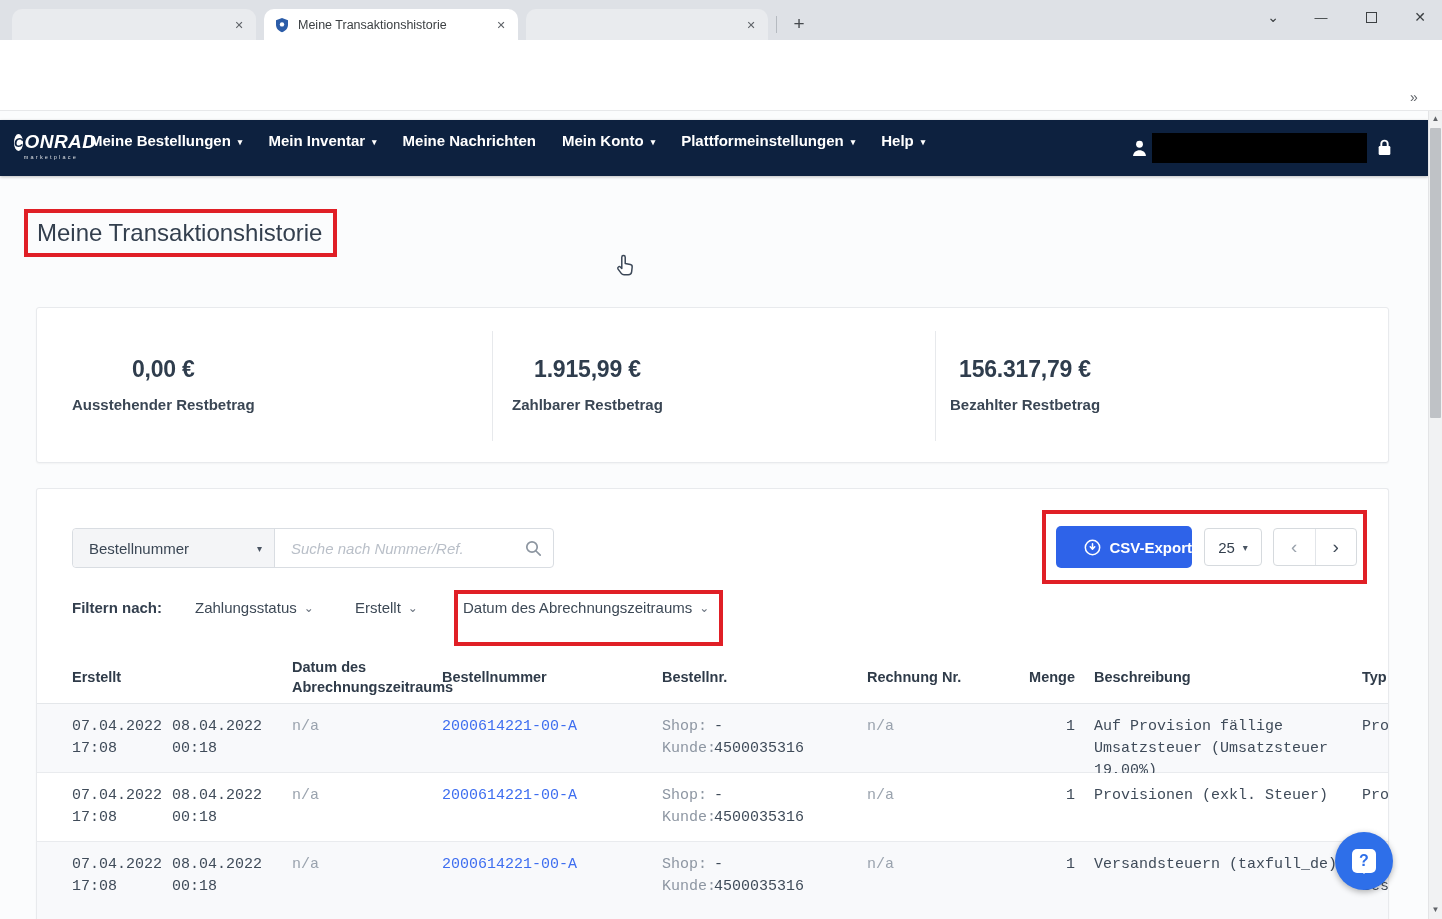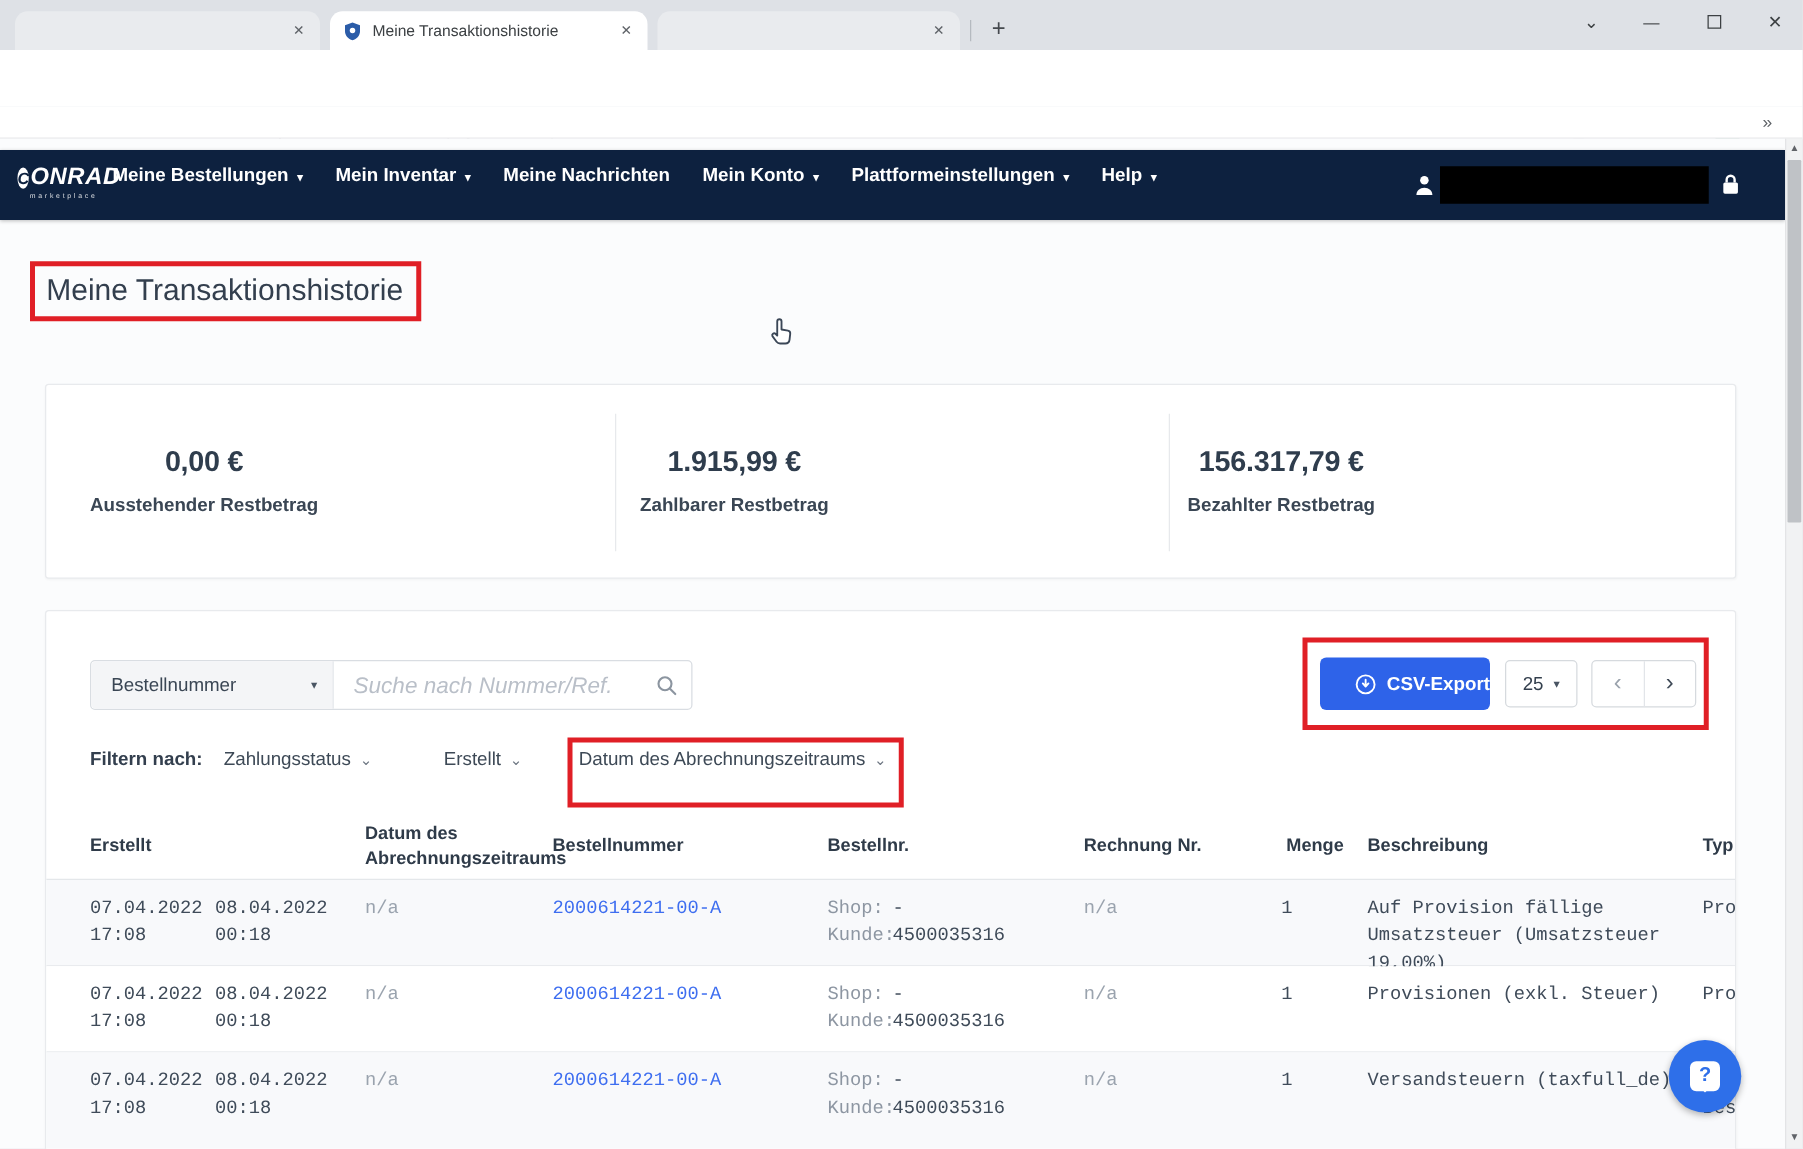--- a/index.html
+++ b/index.html
@@ -58,51 +58,51 @@
   .sum-amount { font-size:23px; font-weight:bold; color:#2f3d4d; letter-spacing:-.2px; }
   .sum-label { font-size:15px; font-weight:bold; color:#3a4654; margin-top:13px; }
   .sum-divider { position:absolute; top:23px; width:1px; height:110px; background:#e7e9ec; }
 
   #table-card { top:377px; height:460px; border-bottom:none; overflow:hidden; }
 
   #search-group { position:absolute; left:35px; top:39px; width:482px; height:40px; border:1px solid #d9dde2; border-radius:4px; display:flex; background:#fff; }
   #search-select { width:202px; background:#f4f5f7; border-right:1px solid #d9dde2; display:flex; align-items:center; padding:0 12px 0 16px; border-radius:4px 0 0 4px; }
   #search-select .val { font-size:15px; color:#3a4654; flex:1; }
   #search-select .caret { font-size:10px; color:#4a5563; }
-  #search-input { flex:1; border:none; outline:none; background:transparent; font-size:18px; padding-left:16px; font-family:inherit; color:#3a4654; }
+  #search-input { flex:1; border:none; outline:none; background:transparent; font-size:15px; padding-left:16px; font-family:inherit; color:#3a4654; }
   #search-input::placeholder { font-style:italic; color:#b9bfc8; }
   #search-icon { width:40px; display:flex; align-items:center; justify-content:center; }
 
   #csv-annotation { left:1005px; top:21px; width:325px; height:74px; }
   #csv-btn { position:absolute; left:1019px; top:37px; width:136px; height:42px; background:var(--primary-blue,#2e63e9); border-radius:5px; display:flex; align-items:center; justify-content:center; gap:8px; color:#fff; font-size:15px; font-weight:bold; }
   #size-select { position:absolute; left:1167px; top:39px; width:58px; height:38px; border:1px solid #d6dade; border-radius:4px; background:#fff; display:flex; align-items:center; justify-content:center; gap:8px; font-size:15px; color:#333f4d; }
   #size-select .caret { font-size:10px; color:#4a5563; }
   #pager { position:absolute; left:1236px; top:39px; width:84px; height:38px; border:1px solid #d6dade; border-radius:4px; background:#fff; display:flex; }
   .page-btn { flex:1; display:flex; align-items:center; justify-content:center; font-size:19px; }
   #prev-btn { color:#9aa2ac; border-right:1px solid #e2e5e9; }
   #next-btn { color:#3f4a57; }
 
   #filters-label { position:absolute; left:35px; top:110px; font-size:15px; font-weight:bold; color:#333f4e; }
   .filter-item { position:absolute; top:110px; font-size:15px; color:#3d4956; display:flex; gap:7px; align-items:center; }
   .filter-item .chev { font-size:12px; color:#6b7480; margin-top:1px; }
-  #filter-0 { left:142px;text-align:right; } #filter-1 { left:318px; } #filter-2 { left:426px; }
+  #filter-0 { left:158px;text-align:right; } #filter-1 { left:318px; } #filter-2 { left:426px; }
   #filter-annotation { left:417px; top:101px; width:269px; height:56px; }
 
   #thead { position:absolute; left:0; top:162px; width:1353px; height:53px; border-bottom:1px solid #e4e7ea; }
   .th { position:absolute; top:0; height:100%; display:flex; align-items:center; font-size:14.5px; font-weight:bold; color:#2f3b49; line-height:20px; }
   #tbody { position:absolute; left:0; top:215px; width:1353px; }
   .trow { position:relative; height:69px; border-bottom:1px solid #e9ebee; background:#fff;font-family:Liberation Mono, monospace; }
   .trow.stripe { background:#f8f9fb; }
   .trow:last-child { height:120px; border-bottom:none; }
   .cell { position:absolute; top:12px; font-size:15px; line-height:22px; color:#3f4b59; }
   .muted span { color:#9aa3ae; }
   .c0 { left:35px; width:92px; } .c1 { left:135px; width:104px; }
   .c2 { left:255px; width:152px; } .c3 { left:405px; width:212px; }
   .c4 { left:625px; width:197px; } .c5 { left:830px; width:150px; }
-  .c6 { left:988px; width:50px; justify-content:flex-end; }
+  .c6 { left:988px; width:50px; justify-content:flex-end; text-align:right; }
   .c7 { left:1057px; width:268px; } .c8 { left:1325px; width:40px; white-space:nowrap; overflow:hidden; }
   .link { color:var(--link-blue,#3e6ef0); text-decoration:none; cursor:pointer; }
   .kv .k { display:inline-block; width:52px; color:#8d96a2; }
   .kv .v { color:#3f4b59; }
 
   #help-btn { position:absolute; left:1335px; top:721px; width:58px; height:58px; border-radius:50%; background:#2e6fe9; box-shadow:0 2px 6px rgba(0,0,0,.3); display:flex; align-items:center; justify-content:center; }
   #help-bubble { width:24px; height:24px; background:#fff; border-radius:5px; position:relative; display:flex; align-items:center; justify-content:center; font-size:16px; font-weight:bold; color:#2e6fe9; }
   #help-bubble:after { content:""; position:absolute; bottom:-5px; left:8px; border:4px solid transparent; border-top-color:#fff; }
 
   #cursor { position:absolute; left:612px; top:141px; width:26px; height:30px; }

